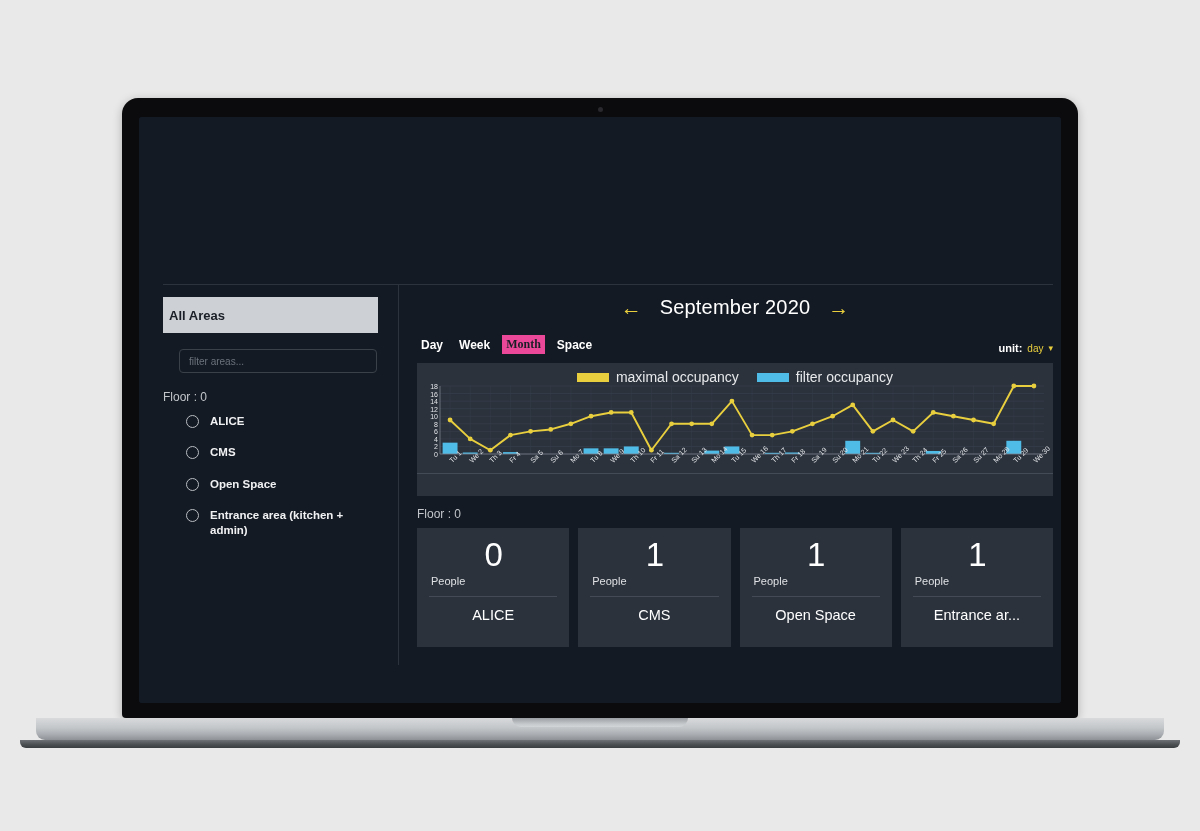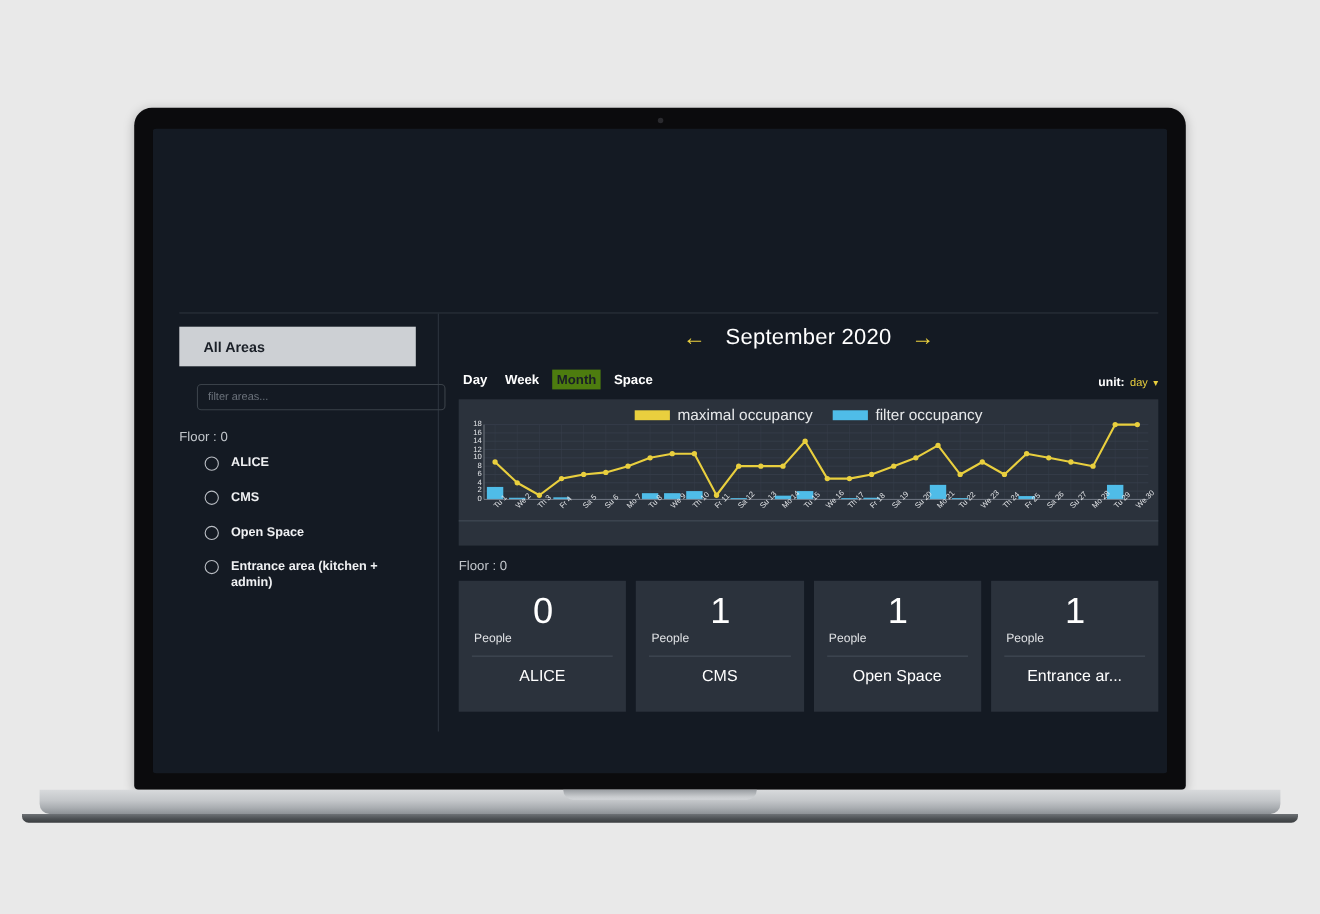--- a/index.html
+++ b/index.html
@@ -143,27 +143,27 @@
     width: 215px;
   }
   .all-areas {
     height: 36px;
     background: #cdd0d4;
     color: #1a1f27;
     font-size: 13px;
     font-weight: 700;
     display: flex;
     align-items: center;
-    padding-left: 22px;
+    padding-left: 6px;
     box-sizing: border-box;
   }
   .filter-input {
     margin-top: 16px;
     margin-left: 16px;
-    width: 226px;
+    width: 198px;
     height: 24px;
     box-sizing: border-box;
     background: transparent;
     border: 1px solid #3a4149;
     border-radius: 4px;
     color: #e4e6e9;
     font-size: 10px;
     font-family: "Liberation Sans", sans-serif;
     padding: 0 9px;
     outline: none;
@@ -233,22 +233,23 @@
     height: 22px;
   }
   .range-tabs { display: flex; gap: 8px; align-items: center; }
   .range-tab {
     font-size: 12px;
     font-weight: 700;
     color: #ffffff;
     padding: 2px 4px;
   }
   .range-tab.active {
-    background: #4d7c0f;
+    background: #ec4899;
     color: #1a1f27;
+    font-family: Liberation Serif, serif;
   }
   .unit-box {
     margin-left: auto;
     display: flex;
     align-items: center;
     gap: 5px;
     font-size: 11px;
   }
   .unit-key { color: #ffffff; font-weight: 700; }
   .unit-val { color: #e9cf3e; font-size: 10px; }

